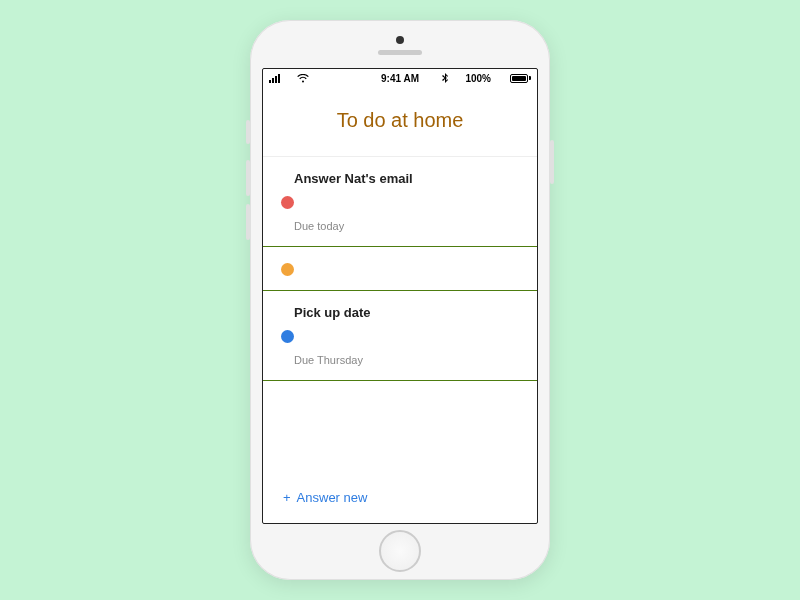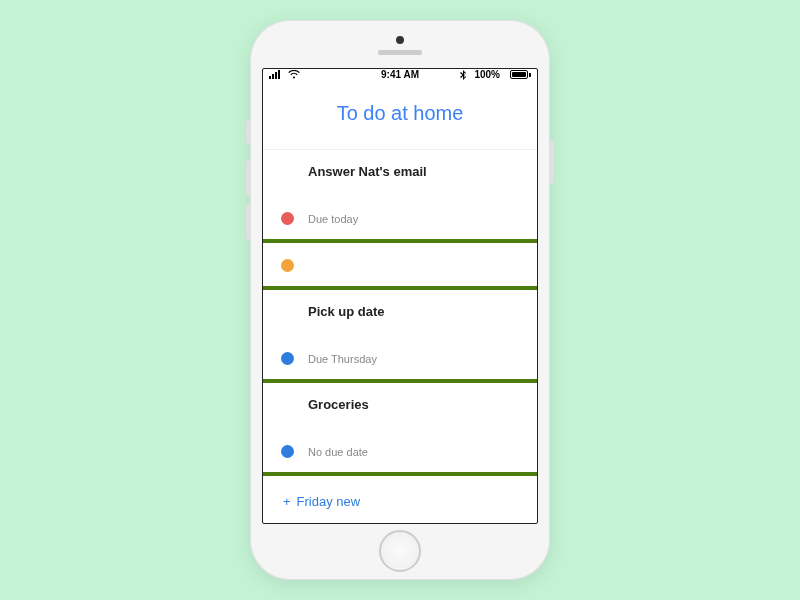--- a/index.html
+++ b/index.html
@@ -72,21 +72,21 @@
     .status-bar {
       height: 18px;
       display: flex;
       align-items: center;
       justify-content: space-between;
       padding: 0 6px;
       font-size: 10px;
       font-weight: 600;
       color: #000;
     }
-    .status-left, .status-right { display: flex; align-items: center; gap: 8px; }
+    .status-left, .status-right { display: flex; align-items: center; gap: 17px; }
     .status-center { position: absolute; left: 50%; transform: translateX(-50%); text-align: center; }
     .signal-bars { display: flex; align-items: flex-end; gap: 1px; }
     .signal-bars span { width: 2px; background: #000; display: block; }
     .signal-bars span:nth-child(1){height:3px}
     .signal-bars span:nth-child(2){height:5px}
     .signal-bars span:nth-child(3){height:7px}
     .signal-bars span:nth-child(4){height:9px}
     .wifi-icon svg, .bt-icon svg { display:block; }
     .battery {
       display:flex; align-items:center;
@@ -94,31 +94,30 @@
     .battery-body {
       width: 18px; height: 9px; border: 1px solid #000; border-radius: 2px;
       position: relative; margin-left:2px;
     }
     .battery-fill { position:absolute; left:1px; top:1px; bottom:1px; right:1px; background:#000; border-radius:1px;}
     .battery-tip { width:2px; height:4px; background:#000; margin-left:1px; border-radius:0 1px 1px 0;}
     .title {
       text-align: center;
       font-size: 20px;
       font-weight: 400;
-      color: #3b82f6;
+      color: #a16207;
       padding: 22px 0 24px 0;
       border-bottom: 1px solid #eee;
     }
     .list { flex: 1; }
     .item {
       display: flex;
-      align-items: flex-end;
-      gap: 14px;
+      align-items: center;
       padding: 14px 18px;
-      border-bottom: 4px solid #4d7c0f;
+      border-bottom: 1px solid #4d7c0f;
     }
     .dot {
       width: 13px;
       height: 13px;
       border-radius: 50%;
       margin-top: 2px;
       flex-shrink: 0;
     }
     .item-text { display:flex; flex-direction:column; gap:2px; }
     .item-title {
@@ -199,30 +198,23 @@
       <div class="item">
         <div class="dot" style="background:#f2a43a"></div>
       </div>
       <div class="item">
         <div class="dot" style="background:#2f7de1"></div>
         <div class="item-text">
           <div class="item-title">Pick up date</div>
           <div class="item-sub">Due Thursday</div>
         </div>
       </div>
-      <div class="item">
-        <div class="dot" style="background:#2f7de1"></div>
-        <div class="item-text">
-          <div class="item-title">Groceries</div>
-          <div class="item-sub">No due date</div>
-        </div>
-      </div>
     </div>
 
     <div class="create">
       <span class="plus">+</span>
-      <span>Friday new</span>
+      <span>Answer new</span>
     </div>
 
   </div>
 
   <div class="phone-home"></div>
 </div>
 
 </body></html>

